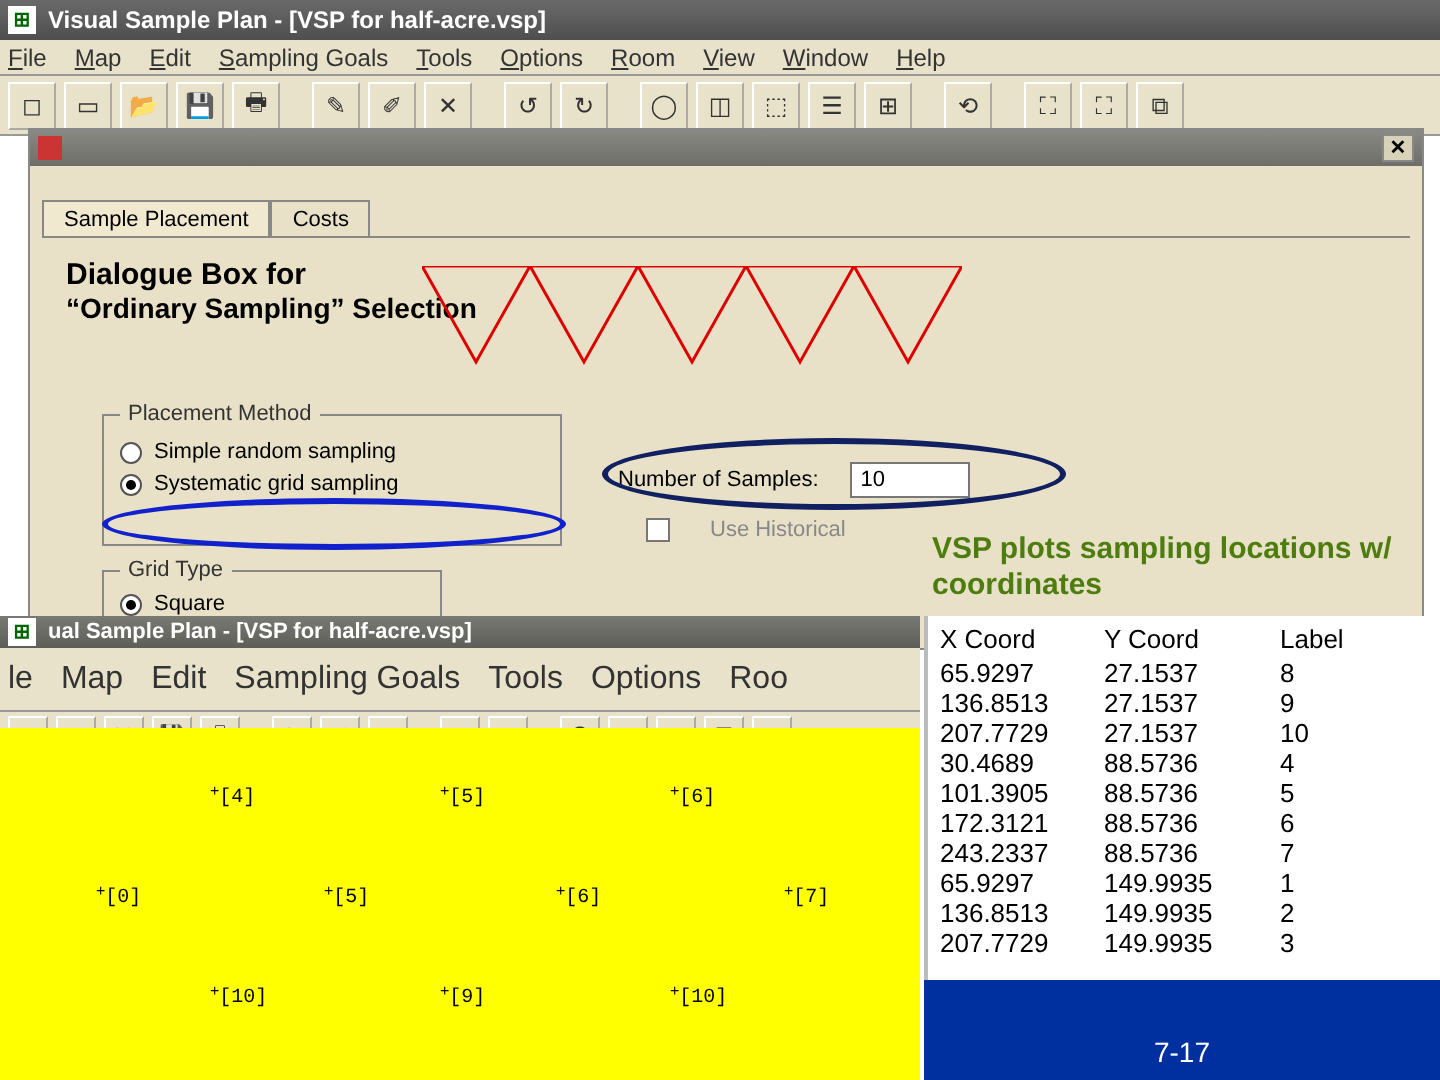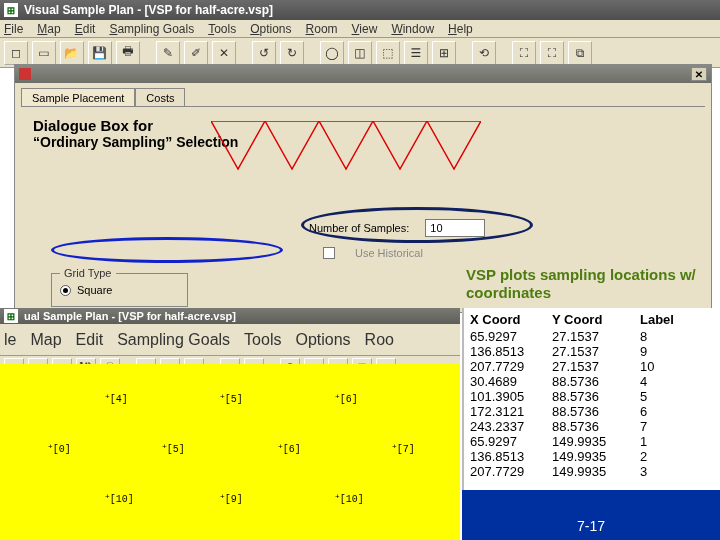--- a/index.html
+++ b/index.html
@@ -8,21 +8,21 @@
   .titlebar .ticon{width:14px;height:14px;background:#fff;color:#060;margin-right:6px;display:flex;align-items:center;justify-content:center;font-size:10px}
   .menubar{background:#e8e2ca;height:18px;display:flex;align-items:center;padding:0 4px;gap:14px;color:#333;font-size:12px;border-bottom:1px solid #999}
   .menubar span u{text-decoration:underline}
   .toolbar{background:#e8e2ca;height:30px;display:flex;align-items:center;padding:2px 4px;gap:4px;border-bottom:1px solid #999}
   .tbtn{width:24px;height:24px;background:#e8e2ca;border:1px solid #aaa;border-top-color:#fff;border-left-color:#fff;display:flex;align-items:center;justify-content:center;font-size:12px;color:#333}
   .tsep{width:8px}
   .dialog{position:absolute;left:14px;top:64px;right:8px;background:#e8e1c7;border:1px solid #888}
   .dlghdr{background:linear-gradient(#8a8a85,#6e6e68);color:#fff;height:18px;display:flex;align-items:center;padding:0 4px;font-weight:bold;font-size:12px}
   .dlghdr .dicon{width:12px;height:12px;background:#c33;margin-right:6px}
   .dlghdr .dx{margin-left:auto;width:16px;height:14px;background:#d8d2b8;color:#000;display:flex;align-items:center;justify-content:center;border:1px solid #888;font-size:10px}
-  .tabs{display:flex;margin:4px 6px 0 6px}
+  .tabs{display:flex;margin:16px 6px 0 6px}
   .tab{padding:3px 10px;background:#e8e1c7;border:1px solid #888;border-bottom:none;font-size:11px;position:relative;top:1px}
   .tab.active{background:#f0e9cf;font-weight:normal}
   .dlgbody{background:#e8e1c7;border-top:1px solid #888;margin:0 6px 6px 6px;padding:6px;position:relative;height:200px}
   .ann1{font:bold 15px Arial;color:#000;margin:4px 0 0 6px}
   .ann1b{font:bold 14px Arial;color:#000;margin:0 0 6px 6px}
   .gbox{position:absolute;border:1px solid #888;background:#e8e1c7;padding:8px 8px 6px 8px}
   .gbox .gl{position:absolute;top:-7px;left:8px;background:#e8e1c7;padding:0 4px;font-size:11px;color:#333}
   .radio{display:flex;align-items:center;gap:6px;margin:4px 0;font-size:11px}
   .rdot{width:11px;height:11px;border-radius:50%;border:1px solid #555;background:#fff;display:flex;align-items:center;justify-content:center}
   .rdot.sel::after{content:"";width:5px;height:5px;border-radius:50%;background:#000}
@@ -36,21 +36,21 @@
   .mini .titlebar{height:16px;font-size:11px;background:linear-gradient(#7a7a75,#5e5e58)}
   .mini .menubar{height:32px;font-size:16px}
   .mini .toolbar{height:24px}
   .mini .tbtn{width:20px;height:20px;font-size:10px}
   .plot{position:absolute;left:0;top:56px;width:460px;height:176px;background:#ffff00}
   .pt{position:absolute;font-family:Courier New,monospace;font-size:10px;color:#000}
   .pt .m{font-size:8px;display:inline-block;position:relative;top:-3px}
   .ann2{position:absolute;left:466px;top:-42px;font:bold 15px Arial;color:#4d7c0f;line-height:1.2}
   .coords{position:absolute;left:462px;top:0;right:0;bottom:50px;background:#fff;border-left:2px solid #bbb;padding:4px 6px;font-family:Arial}
   .crow{display:flex;font-size:13px;white-space:pre}
-  .chdr{font-weight:bold;padding-bottom:2px;border-bottom:0}
+  .chdr{font-weight:normal;padding-bottom:2px;border-bottom:0}
   .c1{width:82px}
   .c2{width:88px}
   .c3{width:40px}
   .footer{position:absolute;left:462px;right:0;bottom:0;height:50px;background:#0030a0;color:#fff;display:flex;align-items:flex-end;justify-content:center;padding:6px 30px;font-size:14px}
   .tri{position:absolute;top:14px;left:190px;width:270px;height:50px}
   .tri svg{width:100%;height:100%}
 </style>
 </head>
 <body>
 
@@ -103,23 +103,34 @@
     <span class="dx">✕</span>
   </div>
   <div class="tabs" id="tabs">
       <div class="tab active">Sample Placement</div>
       <div class="tab">Costs</div>
     </div>
   <div class="dlgbody">
     <div class="ann1">Dialogue Box for</div>
     <div class="ann1b">“Ordinary Sampling” Selection</div>
 
+    <div class="gbox" style="left:30px;top:88px;width:230px;height:66px">
+      <span class="gl">Placement Method</span>
+      <div class="radio">
+        <span class="rdot"></span>
+        <span>Simple random sampling</span>
+      </div>
+      <div class="radio">
+        <span class="rdot sel"></span>
+        <span>Systematic grid sampling</span>
+      </div>
+    </div>
     <span class="ring" style="left:30px;top:130px;width:232px;height:26px"></span>
 
-    <div class="gbox" style="left:30px;top:166px;width:137px;height:34px;padding-top:10px">
+    <div class="gbox" style="left:30px;top:166px;width:170px;height:34px;padding-top:10px">
       <span class="gl">Grid Type</span>
       <div class="radio" style="margin:0">
         <span class="rdot sel"></span>
         <span>Square</span>
       </div>
     </div>
 
     <div class="numrow" style="left:288px;top:112px">
       <span>Number of Samples:</span>
       <input value="10" style="">

